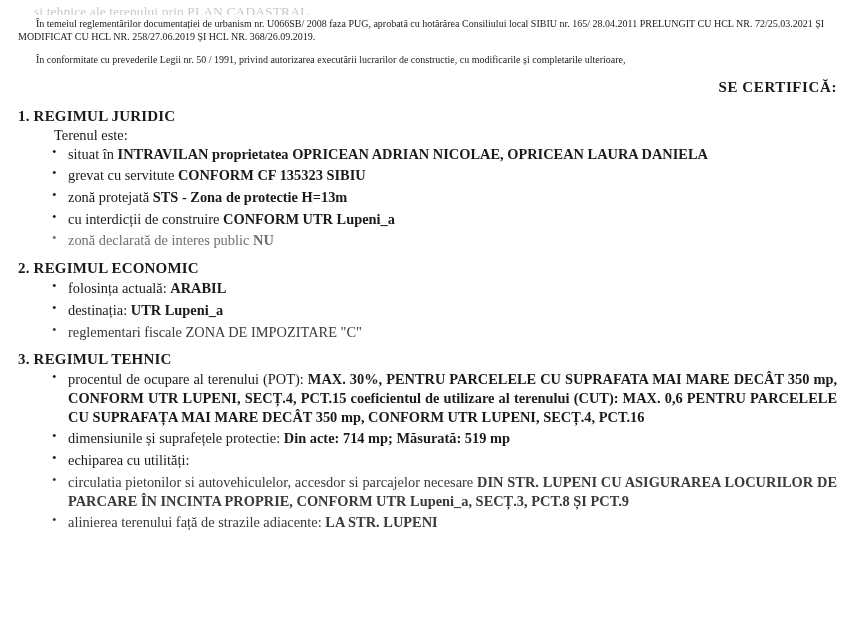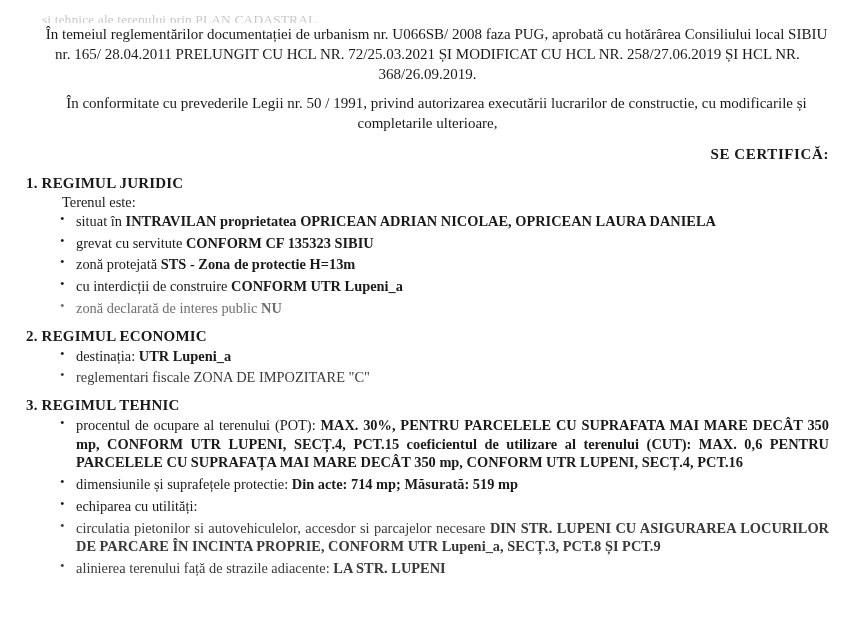--- a/index.html
+++ b/index.html
@@ -11,41 +11,41 @@
     width: 859px;
     height: 636px;
     font-family: "Liberation Serif", serif;
     color: #1a1a1a;
     overflow: hidden;
   }
   .page {
     position: relative;
     width: 859px;
     height: 636px;
-    padding: 8px;
+    padding: 0;
     box-sizing: border-box;
   }
   .inner {
     padding: 4px 22px 0 18px;
   }
   
   .cut-line {
     font-size: 13.5px;
     color: #9a9a9a;
     height: 11px;
     overflow: hidden;
     margin: 0 0 2px 16px;
     letter-spacing: 0.1px;
     opacity: 0.55;
   }
   p.para {
-    font-size: 15px;
+    font-size: 10px;
     line-height: 1.32;
     margin: 0 0 10px 0;
-    text-align: center;
+    text-align: left;
   }
   p.para.indent {
     text-indent: 18px;
   }
   .centered-title {
     text-align: right;
     font-size: 15px;
     font-weight: bold;
     letter-spacing: 0.6px;
     margin: 12px 0 12px 0;
@@ -113,20 +113,21 @@
     <ul class="bullets">
       <li><span>situat în </span><span class="b">INTRAVILAN proprietatea OPRICEAN ADRIAN NICOLAE, OPRICEAN LAURA DANIELA</span></li>
       <li><span>grevat cu servitute </span><span class="b">CONFORM CF 135323 SIBIU</span></li>
       <li><span>zonă protejată </span><span class="b">STS - Zona de protectie H=13m</span></li>
       <li><span>cu interdicții de construire </span><span class="b">CONFORM UTR Lupeni_a</span></li>
       <li class="faded"><span>zonă declarată de interes public </span><span class="b">NU</span></li>
     </ul>
 
     <h2 class="section">2. REGIMUL ECONOMIC</h2>
     <ul class="bullets">
+      <li><span>folosința actuală: </span><span class="b">ARABIL</span></li>
       <li><span>destinația: </span><span class="b">UTR Lupeni_a</span></li>
       <li class="small faded"><span>reglementari fiscale ZONA DE IMPOZITARE "C"</span></li>
     </ul>
 
     <h2 class="section">3. REGIMUL TEHNIC</h2>
     <ul class="bullets">
       <li class="just"><span>procentul de ocupare al terenului (POT): </span><span class="b">MAX. 30%, PENTRU PARCELELE CU SUPRAFATA MAI MARE DECÂT 350 mp, CONFORM UTR LUPENI, SECȚ.4, PCT.15 coeficientul de utilizare al terenului (CUT): MAX. 0,6 PENTRU PARCELELE CU SUPRAFAȚA MAI MARE DECÂT 350 mp, CONFORM UTR LUPENI, SECȚ.4, PCT.16</span></li>
       <li><span>dimensiunile și suprafețele protectie: </span><span class="b">Din acte: 714 mp; Măsurată: 519 mp</span></li>
       <li><span>echiparea cu utilități:</span></li>
       <li class="small just gap-top"><span>circulatia pietonilor si autovehiculelor, accesdor si parcajelor necesare </span><span class="b">DIN STR. LUPENI CU ASIGURAREA LOCURILOR DE PARCARE ÎN INCINTA PROPRIE, CONFORM UTR Lupeni_a, SECȚ.3, PCT.8 ȘI PCT.9</span></li>

